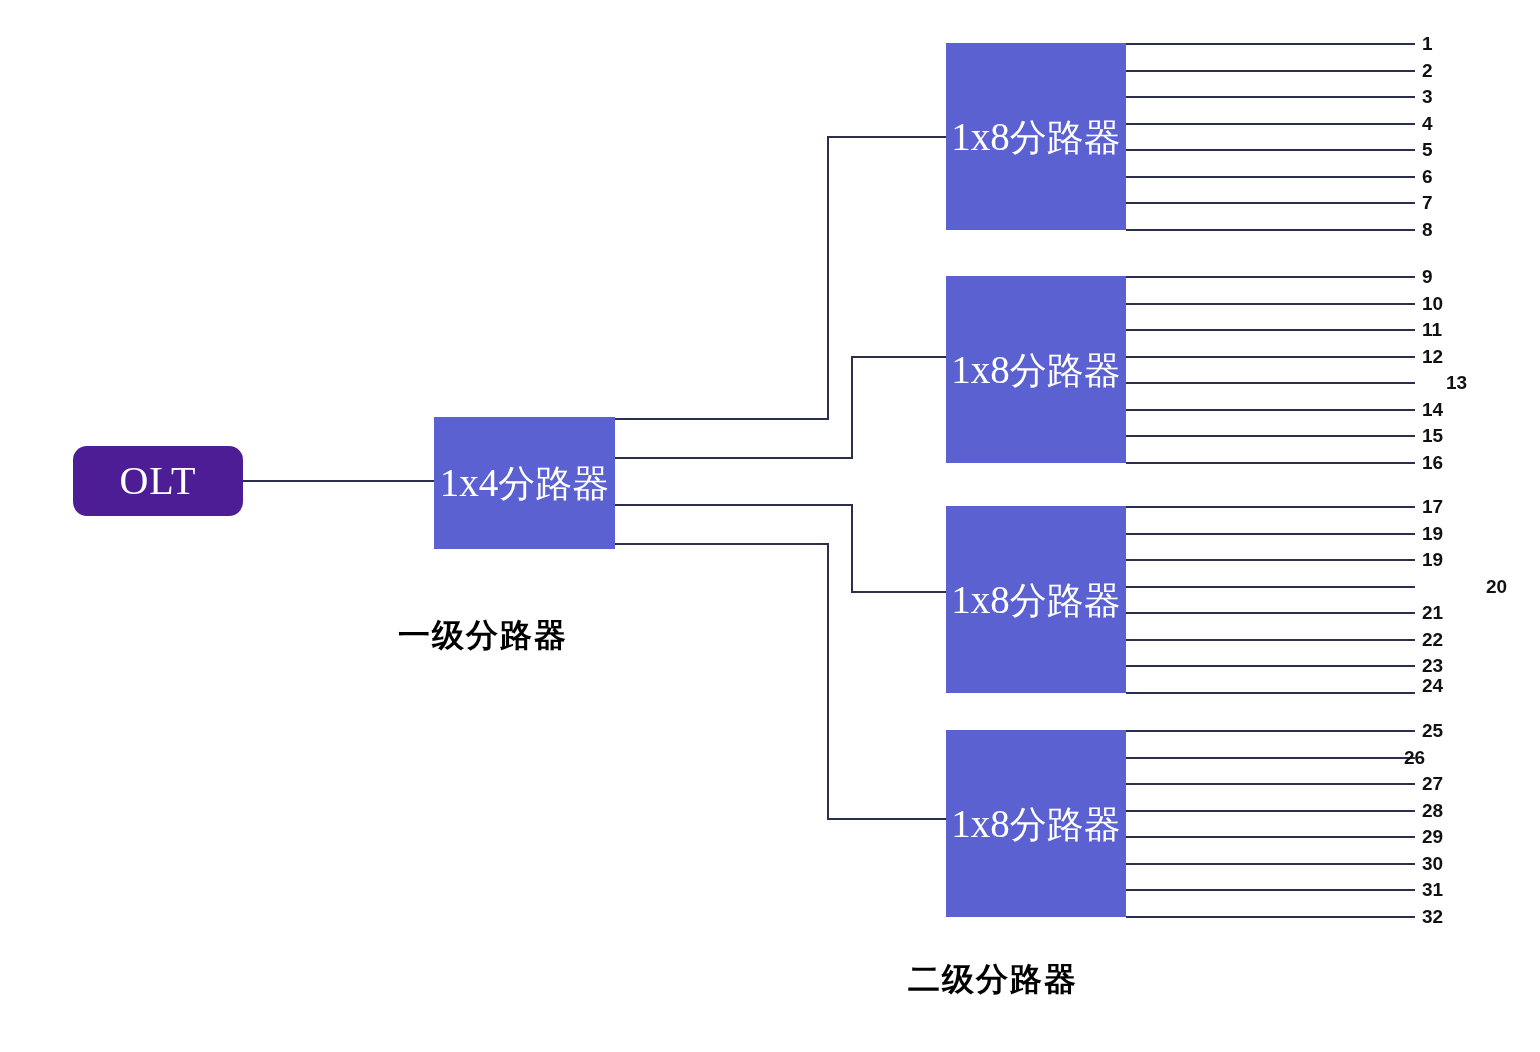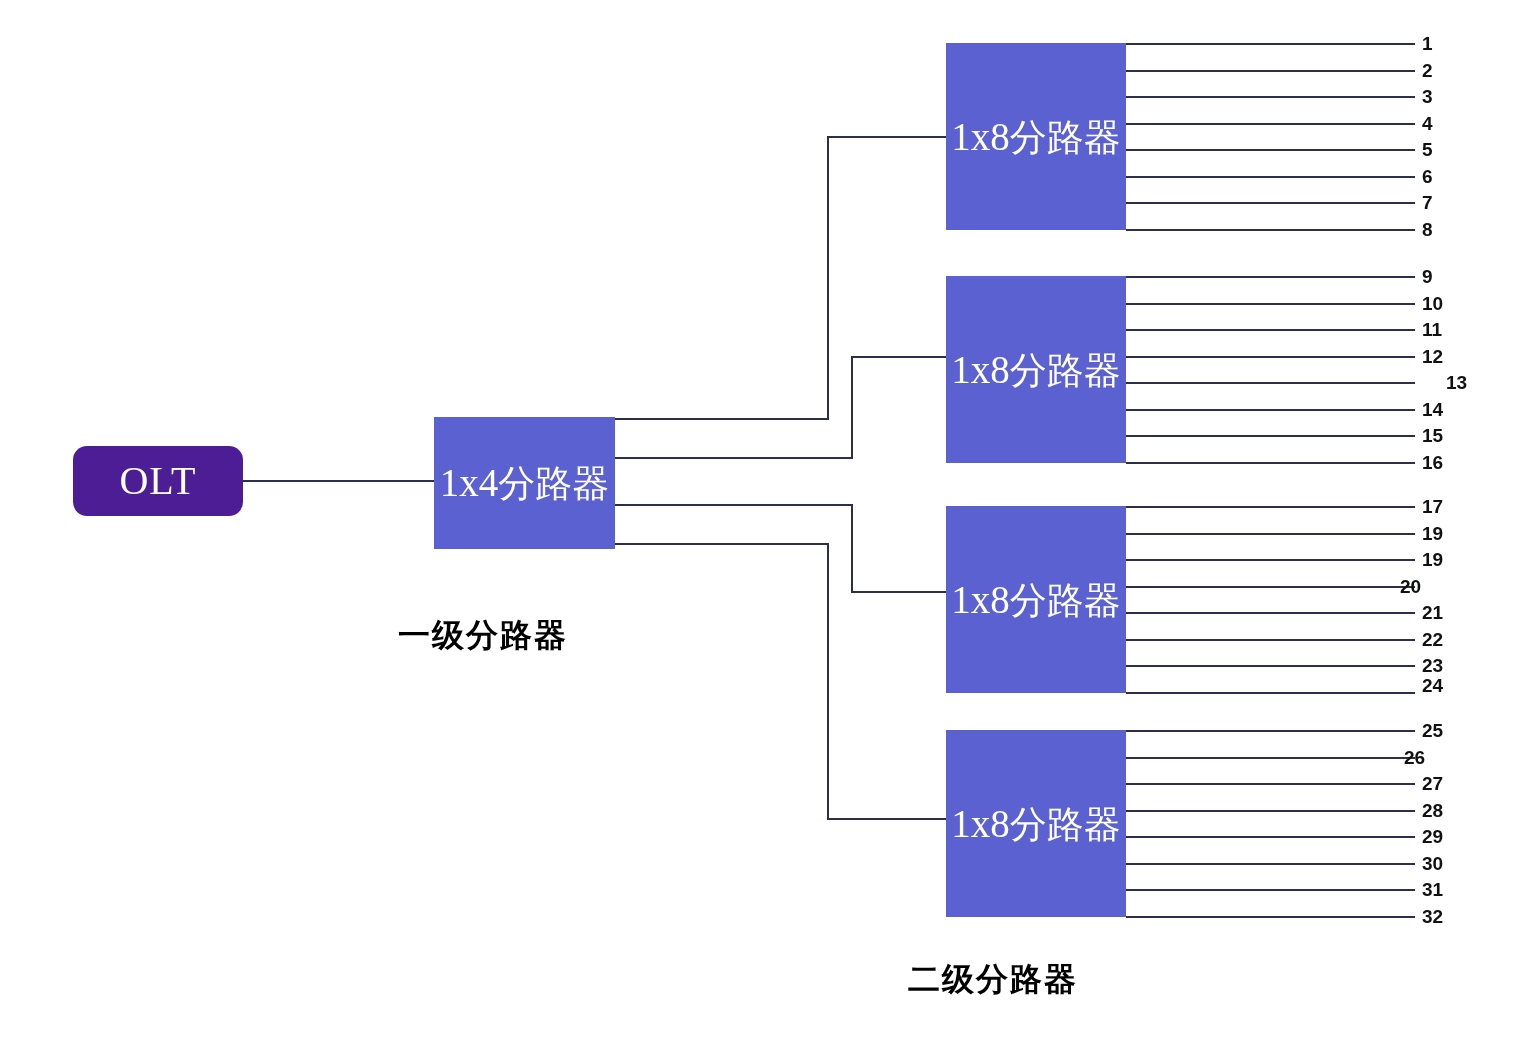--- a/index.html
+++ b/index.html
@@ -156,21 +156,21 @@
       <div class="port-label" style="left: 1422px; top: 399.5px;">14</div>
       <div class="port-label" style="left: 1422px; top: 425.5px;">15</div>
       <div class="port-label" style="left: 1422px; top: 452.5px;">16</div>
       <div class="node splitter-node" style="left: 946px; top: 506px; width: 180px; height: 187px; background: rgb(91, 97, 209); color: rgb(255, 255, 255);">
         <span class="ln1">1x8</span>
         <span class="ln2">分路器</span>
       </div>
       <div class="port-label" style="left: 1422px; top: 496.5px;">17</div>
       <div class="port-label" style="left: 1422px; top: 523.5px;">19</div>
       <div class="port-label" style="left: 1422px; top: 549.5px;">19</div>
-      <div class="port-label" style="left: 1400px; top: 576.5px;">20</div>
+      <div class="port-label" style="left: 1486px; top: 576.5px;">20</div>
       <div class="port-label" style="left: 1422px; top: 602.5px;">21</div>
       <div class="port-label" style="left: 1422px; top: 629.5px; text-align: right;">22</div>
       <div class="port-label" style="left: 1422px; top: 655.5px;">23</div>
       <div class="port-label" style="left: 1422px; top: 676px;">24</div>
       <div class="node splitter-node" style="left: 946px; top: 730px; width: 180px; height: 187px; background: rgb(91, 97, 209); color: rgb(255, 255, 255);">
         <span class="ln1">1x8</span>
         <span class="ln2">分路器</span>
       </div>
       <div class="port-label" style="left: 1422px; top: 720.5px;">25</div>
       <div class="port-label" style="left: 1404px; top: 747.5px; text-align: right;">26</div>

